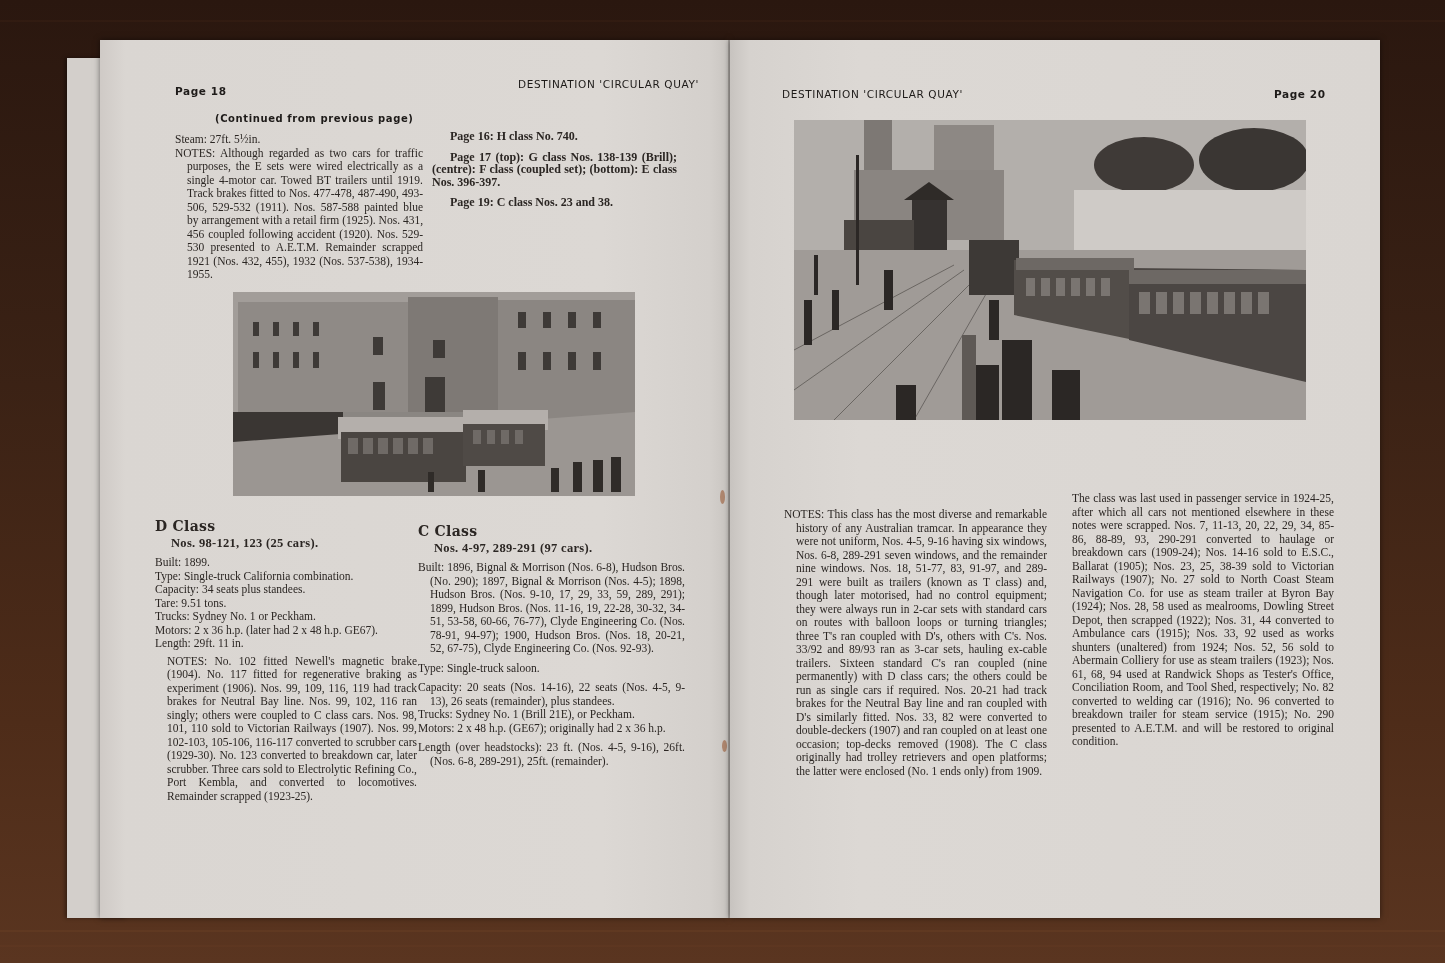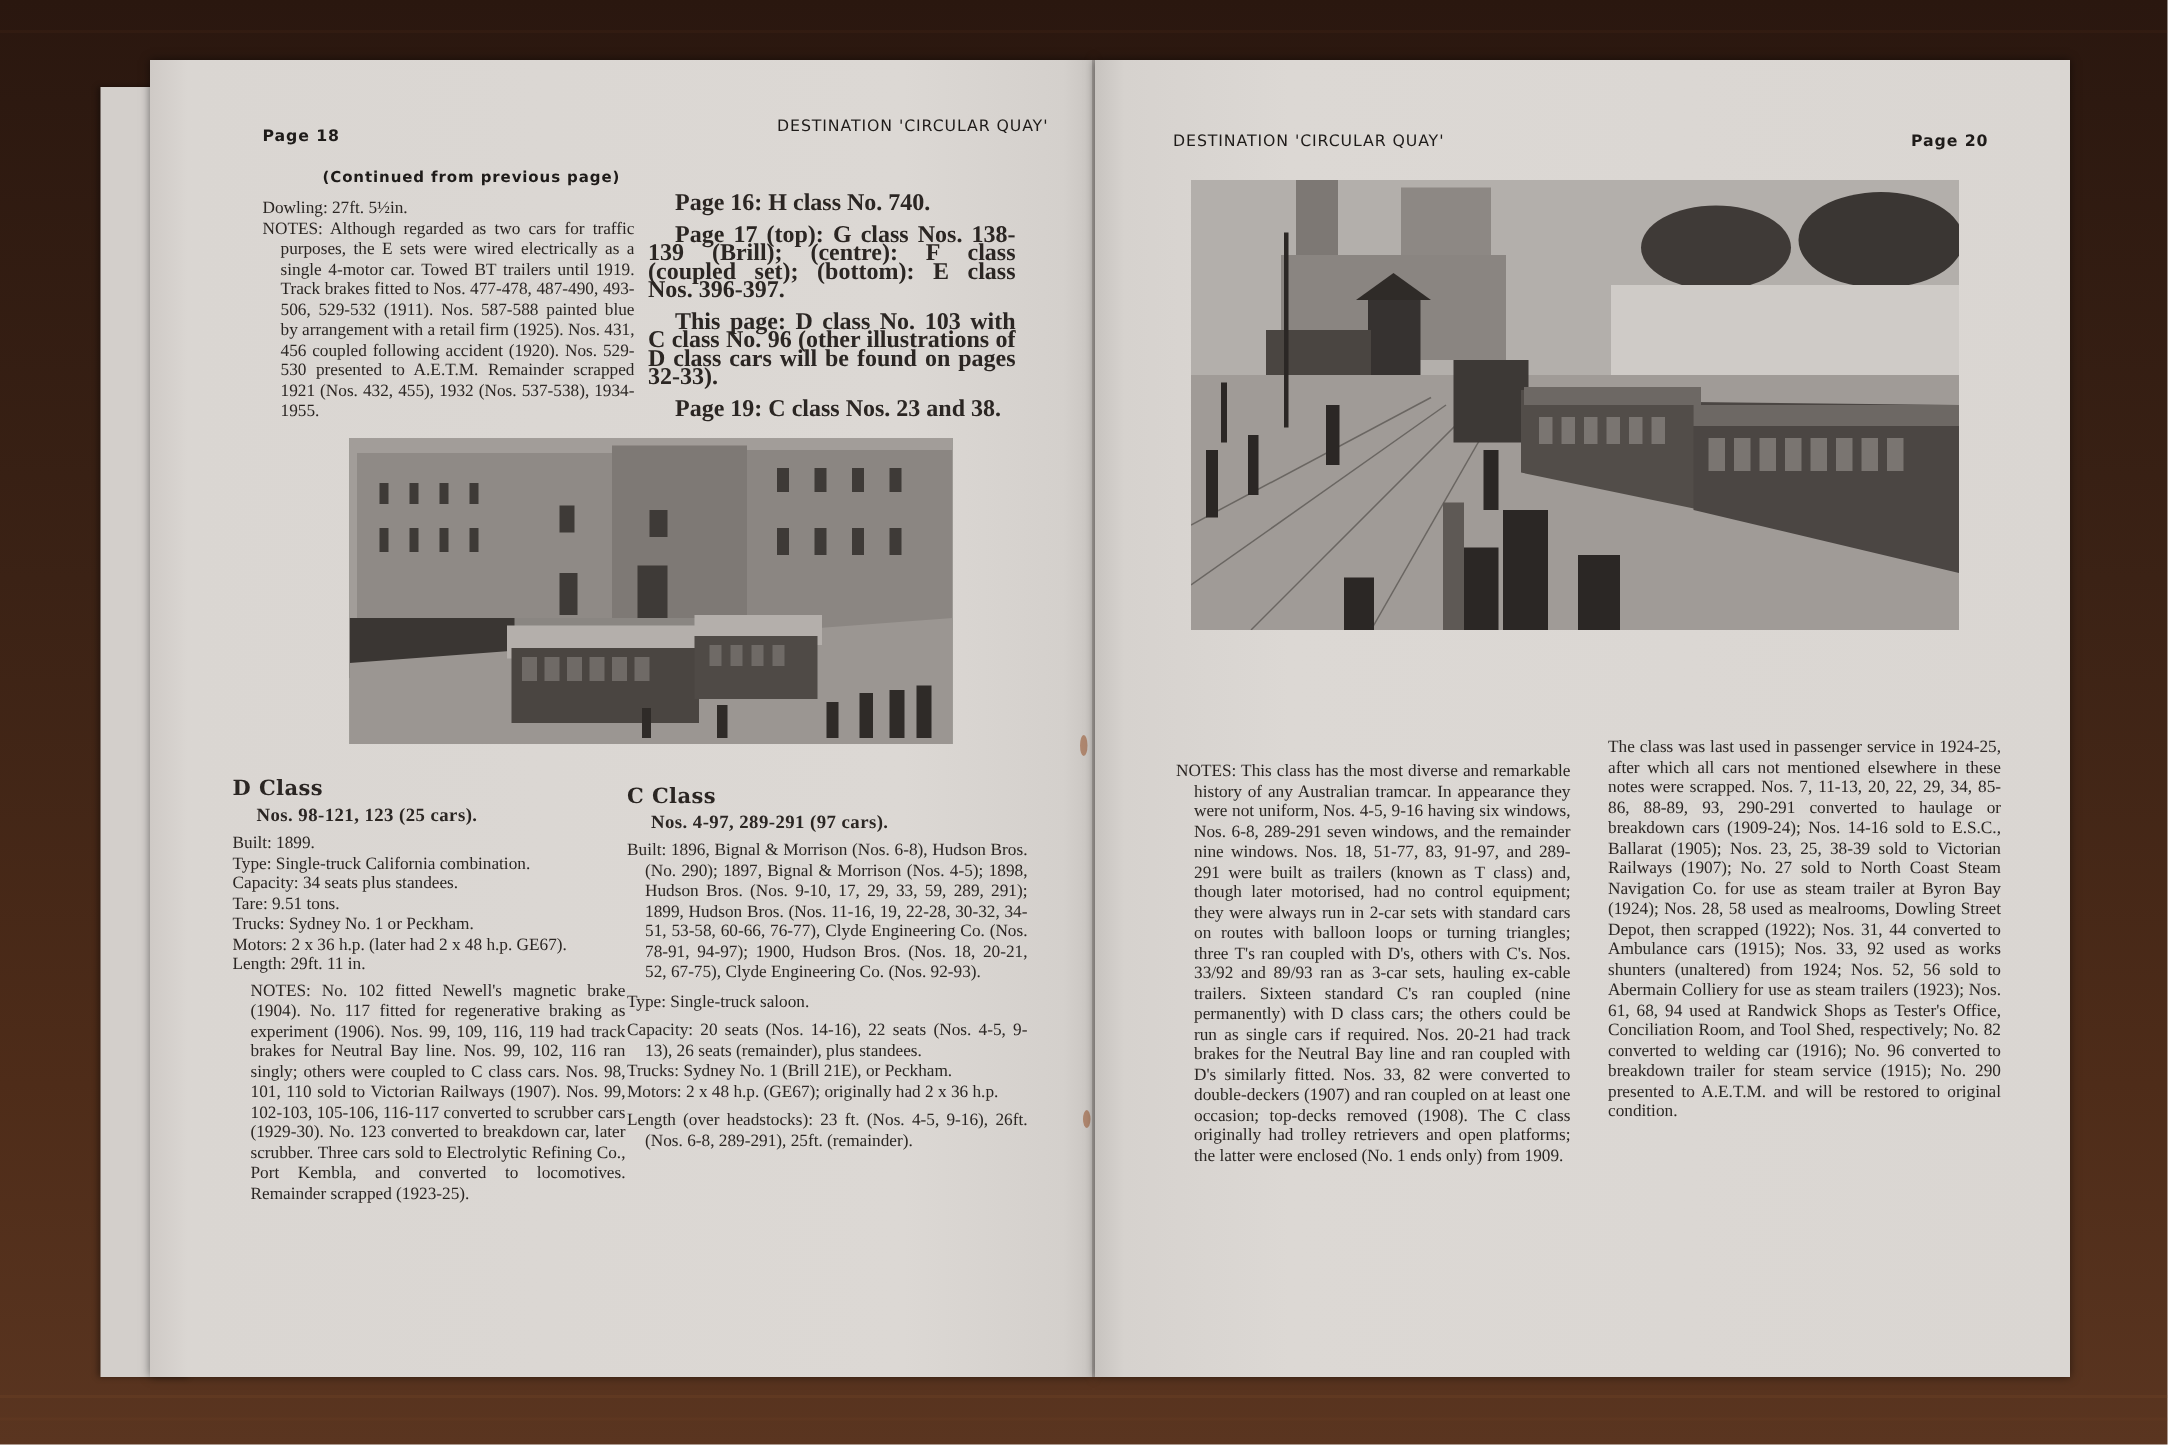--- a/index.html
+++ b/index.html
@@ -14,21 +14,21 @@
     background:linear-gradient(90deg,#cfcac6 0%,#dad6d2 4%,#dcd8d4 80%,#d4d0cc 97%,#c9c5c1 100%);}
   .page-left-under{position:absolute;left:67px;top:58px;width:60px;height:860px;background:#d3cfcb;box-shadow:-2px 0 4px rgba(0,0,0,.4);}
   .page-right{left:730px;top:40px;width:650px;height:878px;
     background:linear-gradient(90deg,#c7c3bf 0%,#d6d2ce 3%,#dcd8d4 20%,#dad6d2 100%);}
   .spine{position:absolute;left:728px;top:40px;width:3px;height:878px;background:#a7a29e;}
   .stain{position:absolute;border-radius:50%;background:rgba(150,80,40,.55);}
   .header{position:absolute;font-family:"DejaVu Sans",sans-serif;font-size:10.5px;letter-spacing:.6px;color:#1e1b19;}
   .txt{position:absolute;font-size:11.5px;line-height:13.5px;text-align:justify;color:#2b2623;}
   .txt p{margin:0;}
   .indent{padding-left:12px;text-indent:-12px;}
-  .caption p{margin:0 0 8px 0;font-weight:bold;font-size:16px;line-height:12.5px;text-indent:18px;}
+  .caption p{margin:0 0 8px 0;font-weight:bold;font-size:12px;line-height:12.5px;text-indent:18px;}
   .cls-title{font-family:"DejaVu Serif",serif;font-weight:700;font-size:14px;margin-bottom:3px;letter-spacing:.3px;}
   .nos{font-weight:bold;font-size:12.5px;padding-left:16px;margin-bottom:6px;letter-spacing:.3px;}
   .photo{position:absolute;overflow:hidden;background:#6e6a66;}
   .photo svg{display:block;}
 </style>
 </head>
 <body>
 
 <div class="wood-streak" style="top:930px"></div>
 <div class="wood-streak" style="top:945px;opacity:.6"></div>
@@ -36,28 +36,27 @@
 
 <div class="page-left-under"></div>
 
 <div class="page page-left">
   <div class="header" style="left:75px;top:45px;font-weight:bold;">Page 18</div>
   <div class="header" style="left:418px;top:38px;">DESTINATION 'CIRCULAR QUAY'</div>
 
   <div class="header" style="left:115px;top:73px;font-weight:bold;font-size:10px;">(Continued from previous page)</div>
 
   <div class="txt" style="left:75px;top:93px;width:248px;">
-    <p>Dowling: 27ft. 5½in.</p>
+    <p>Steam: 27ft. 5½in.</p>
     <p class="indent">NOTES: Although regarded as two cars for traffic purposes, the E sets were wired electrically as a single 4-motor car. Towed BT trailers until 1919. Track brakes fitted to Nos. 477-478, 487-490, 493-506, 529-532 (1911). Nos. 587-588 painted blue by arrangement with a retail firm (1925). Nos. 431, 456 coupled following accident (1920). Nos. 529-530 presented to A.E.T.M. Remainder scrapped 1921 (Nos. 432, 455), 1932 (Nos. 537-538), 1934-1955.</p>
   </div>
 
   <div class="txt caption" style="left:332px;top:90px;width:245px;">
     <p>Page 16: H class No. 740.</p>
     <p>Page 17 (top): G class Nos. 138-139 (Brill); (centre): F class (coupled set); (bottom): E class Nos. 396-397.</p>
-    <p>This page: D class No. 103 with C class No. 96 (other illustrations of D class cars will be found on pages 32-33).</p>
     <p>Page 19: C class Nos. 23 and 38.</p>
   </div>
 
   <div class="photo" style="left:133px;top:252px;width:402px;height:204px;" title="D class No. 103 with C class No. 96 tram passing stone buildings">
     <svg width="402" height="204" viewBox="0 0 402 204">
       <rect width="402" height="204" fill="#8a8682"></rect>
       <rect x="0" y="0" width="402" height="120" fill="#a29d99"></rect>
       <rect x="5" y="10" width="170" height="110" fill="#8f8a86"></rect>
       <rect x="175" y="5" width="90" height="115" fill="#7e7975"></rect>
       <rect x="265" y="8" width="137" height="120" fill="#8b8682"></rect>

